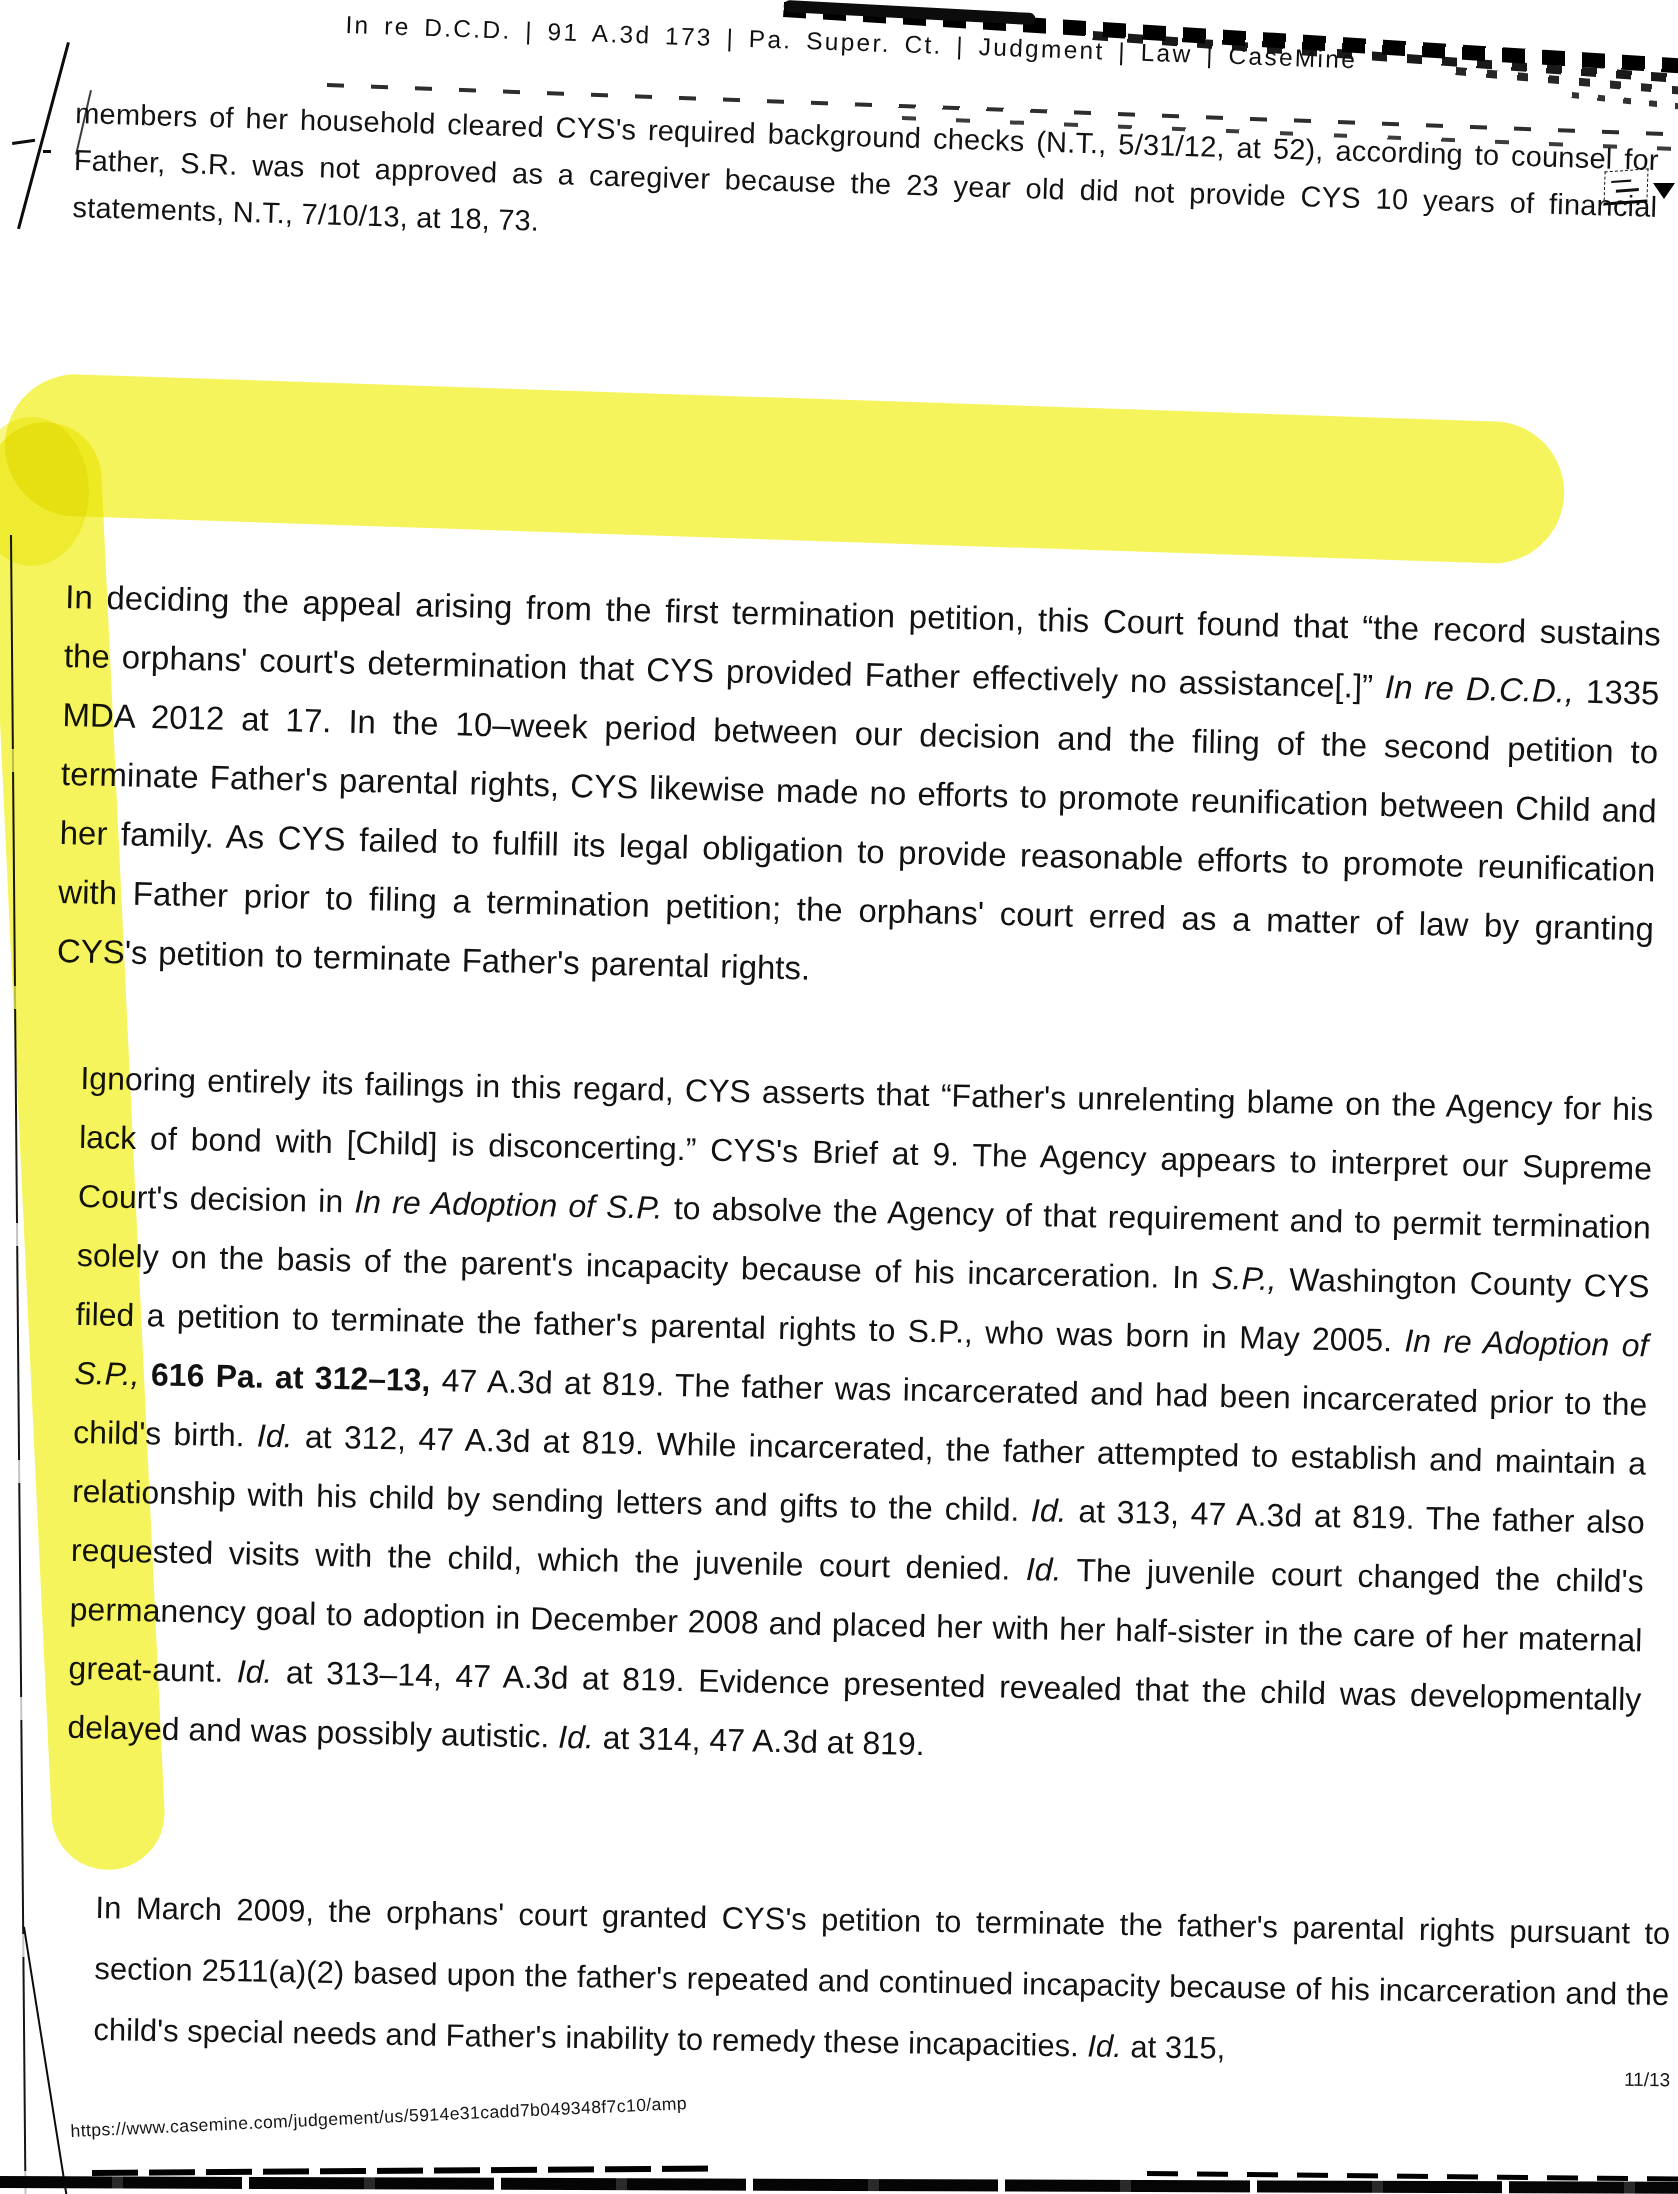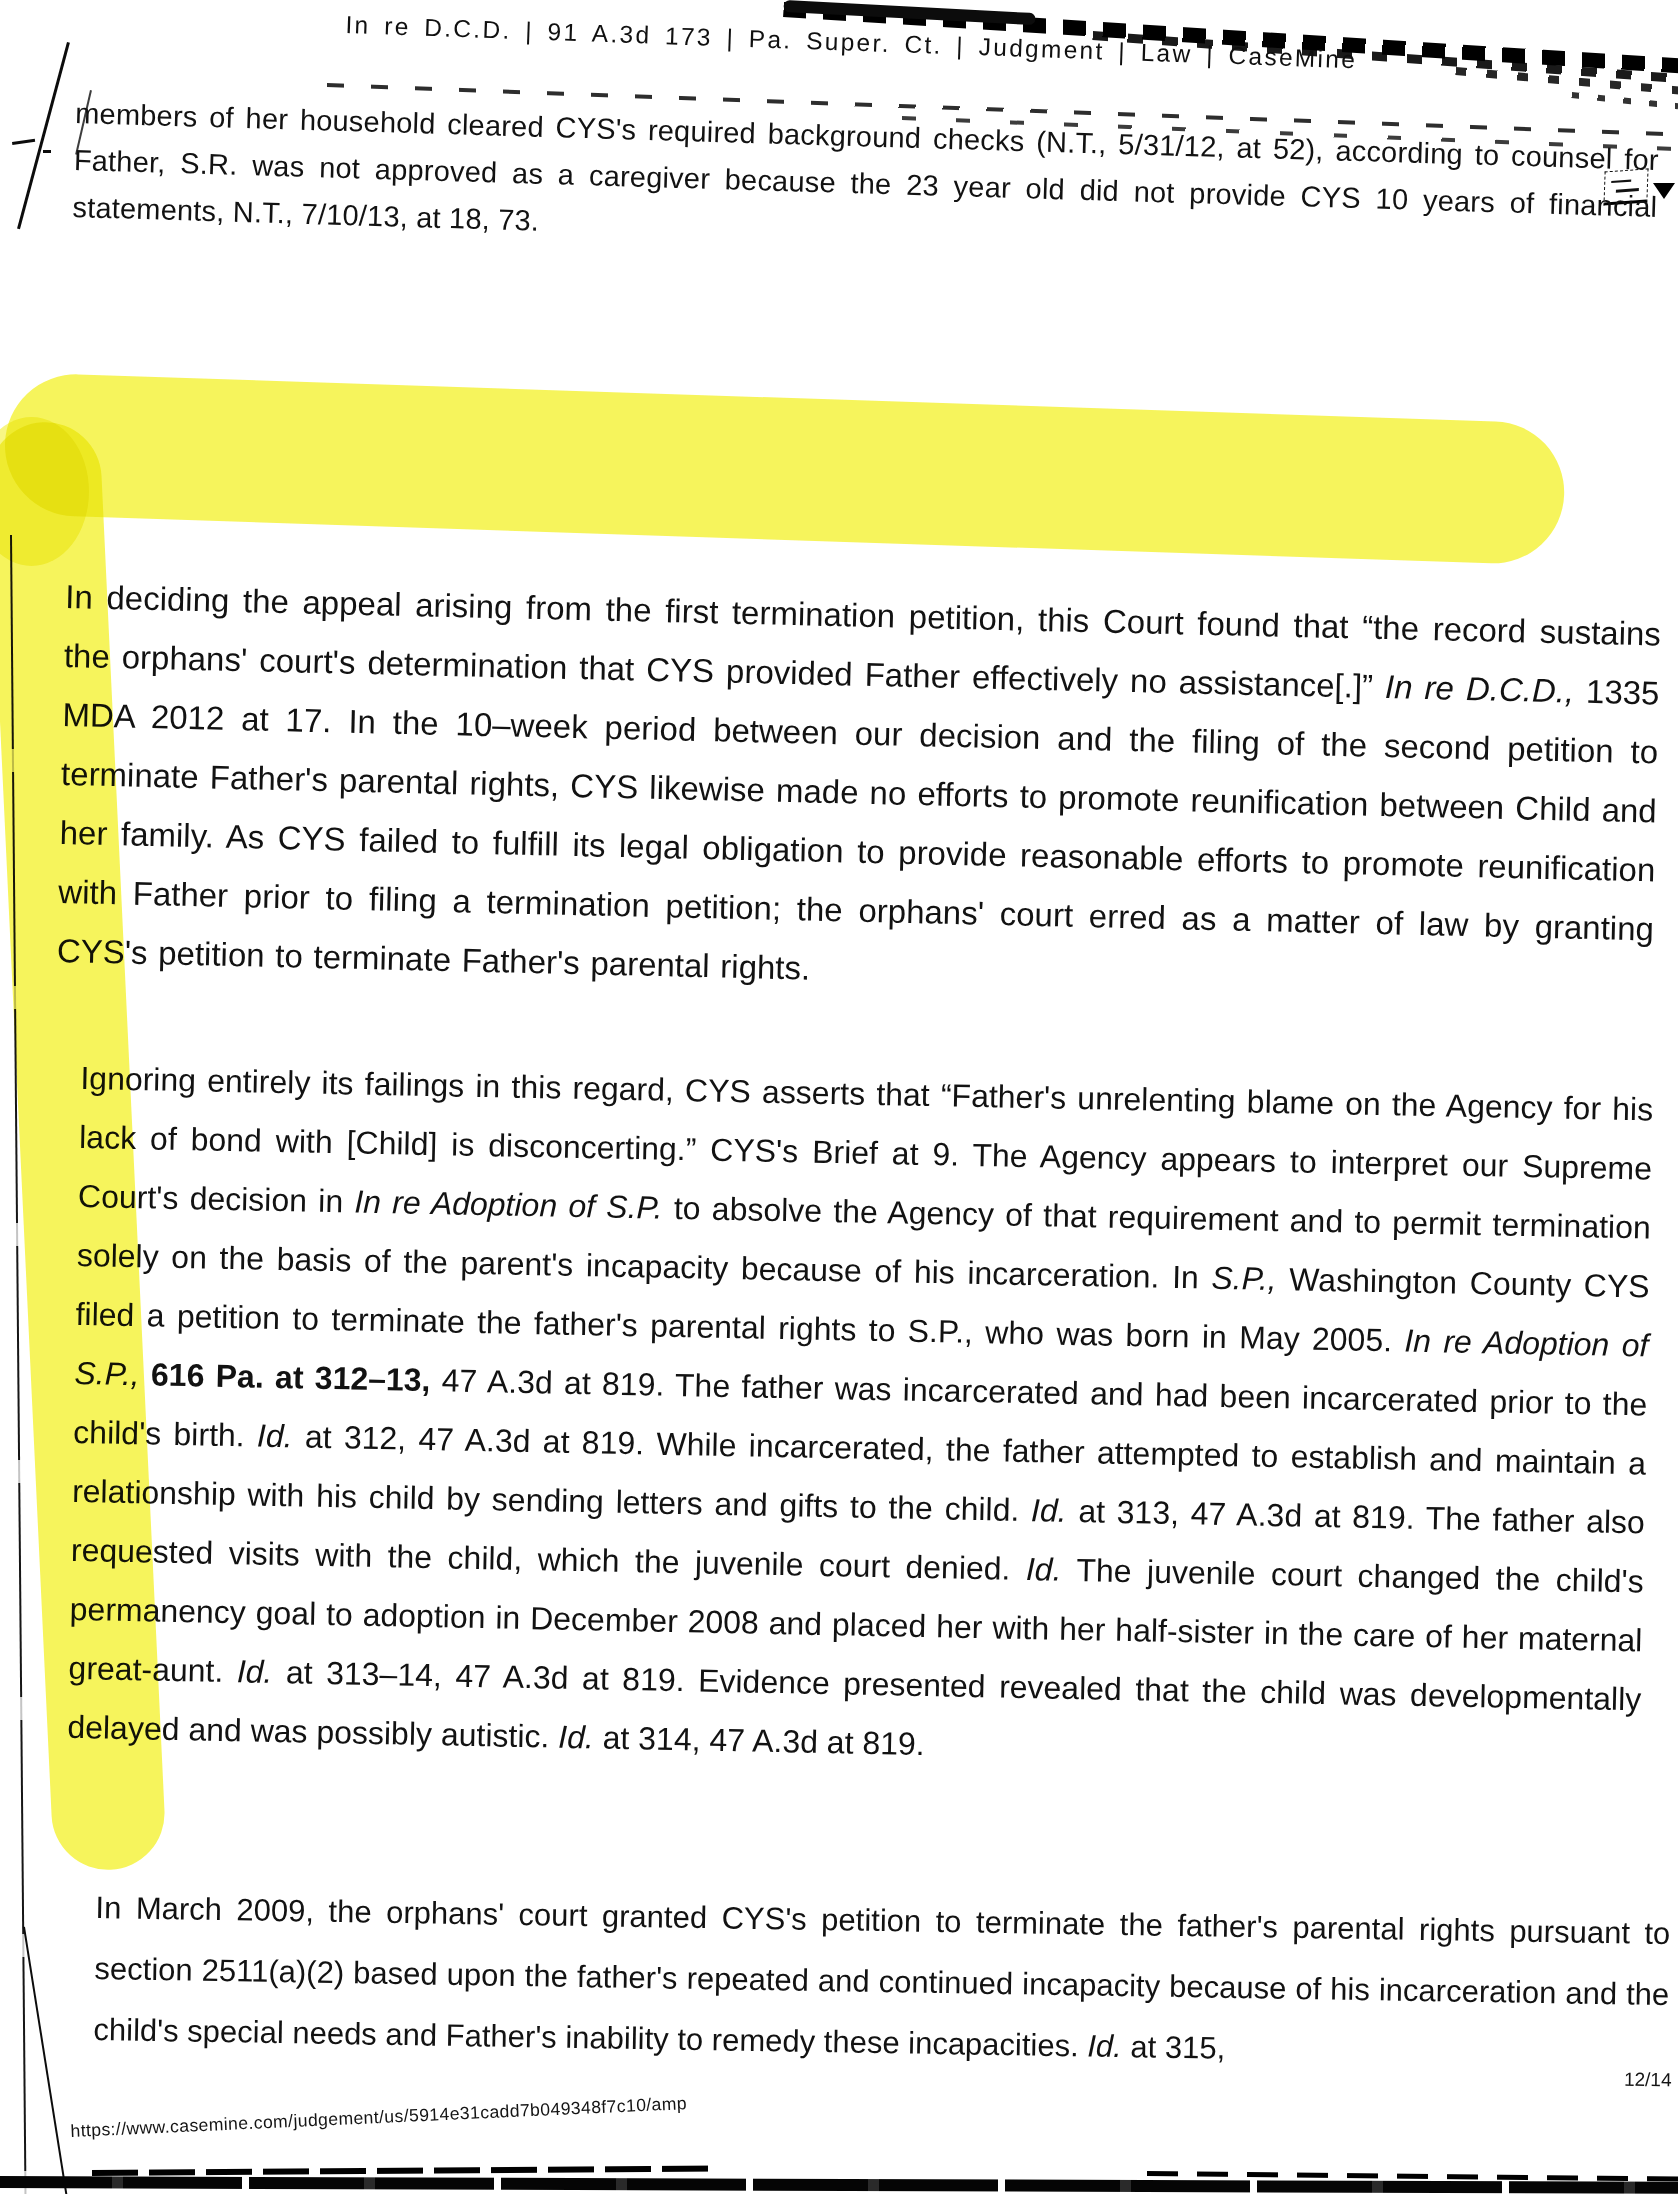--- a/index.html
+++ b/index.html
@@ -160,18 +160,18 @@
 <div class="tri"></div>
 
 <div class="hdr">In re D.C.D. | 91 A.3d 173 | Pa. Super. Ct. | Judgment | Law | CaseMine</div>
 
 <div class="para" id="p1"><span>members of her household cleared CYS's required background checks (N.T., 5/31/12, at 52), according to counsel for Father, S.R. was not approved as a caregiver because the 23 year old did not provide CYS 10 years of financial statements, N.T., 7/10/13, at 18, 73.</span></div>
 <div class="para" id="p2"><span>In deciding the appeal arising from the first termination petition, this Court found that “the record sustains the orphans' court's determination that CYS provided Father effectively no assistance[.]” </span><span style="font-style: italic;">In re D.C.D.,</span><span> 1335 MDA 2012 at 17. In the 10–week period between our decision and the filing of the second petition to terminate Father's parental rights, CYS likewise made no efforts to promote reunification between Child and her family. As CYS failed to fulfill its legal obligation to provide reasonable efforts to promote reunification with Father prior to filing a termination petition; the orphans' court erred as a matter of law by granting CYS's petition to terminate Father's parental rights.</span></div>
 <div class="para" id="p3"><span>Ignoring entirely its failings in this regard, CYS asserts that “Father's unrelenting blame on the Agency for his lack of bond with [Child] is disconcerting.” CYS's Brief at 9. The Agency appears to interpret our Supreme Court's decision in </span><span style="font-style: italic;">In re Adoption of S.P.</span><span> to absolve the Agency of that requirement and to permit termination solely on the basis of the parent's incapacity because of his incarceration. In </span><span style="font-style: italic;">S.P.,</span><span> Washington County CYS filed a petition to terminate the father's parental rights to S.P., who was born in May 2005. </span><span style="font-style: italic;">In re Adoption of S.P.,</span><span> </span><span style="font-weight: bold;">616 Pa. at 312–13,</span><span> 47 A.3d at 819. The father was incarcerated and had been incarcerated prior to the child's birth. </span><span style="font-style: italic;">Id.</span><span> at 312, 47 A.3d at 819. While incarcerated, the father attempted to establish and maintain a relationship with his child by sending letters and gifts to the child. </span><span style="font-style: italic;">Id.</span><span> at 313, 47 A.3d at 819. The father also requested visits with the child, which the juvenile court denied. </span><span style="font-style: italic;">Id.</span><span> The juvenile court changed the child's permanency goal to adoption in December 2008 and placed her with her half-sister in the care of her maternal great-aunt. </span><span style="font-style: italic;">Id.</span><span> at 313–14, 47 A.3d at 819. Evidence presented revealed that the child was developmentally delayed and was possibly autistic. </span><span style="font-style: italic;">Id.</span><span> at 314, 47 A.3d at 819.</span></div>
 <div class="para" id="p4"><span>In March 2009, the orphans' court granted CYS's petition to terminate the father's parental rights pursuant to section 2511(a)(2) based upon the father's repeated and continued incapacity because of his incarceration and the child's special needs and Father's inability to remedy these incapacities. </span><span style="font-style: italic;">Id.</span><span> at 315,</span></div>
 
 <div class="footer-url">https://www.casemine.com/judgement/us/5914e31cadd7b049348f7c10/amp</div>
-<div class="page-num">12/14</div>
+<div class="page-num">11/13</div>
 
 <div class="hl hl-blob"></div>
 <div class="hl hl-band"></div>
 <div class="hl hl-vertical"></div>
 
 
 </body></html>

